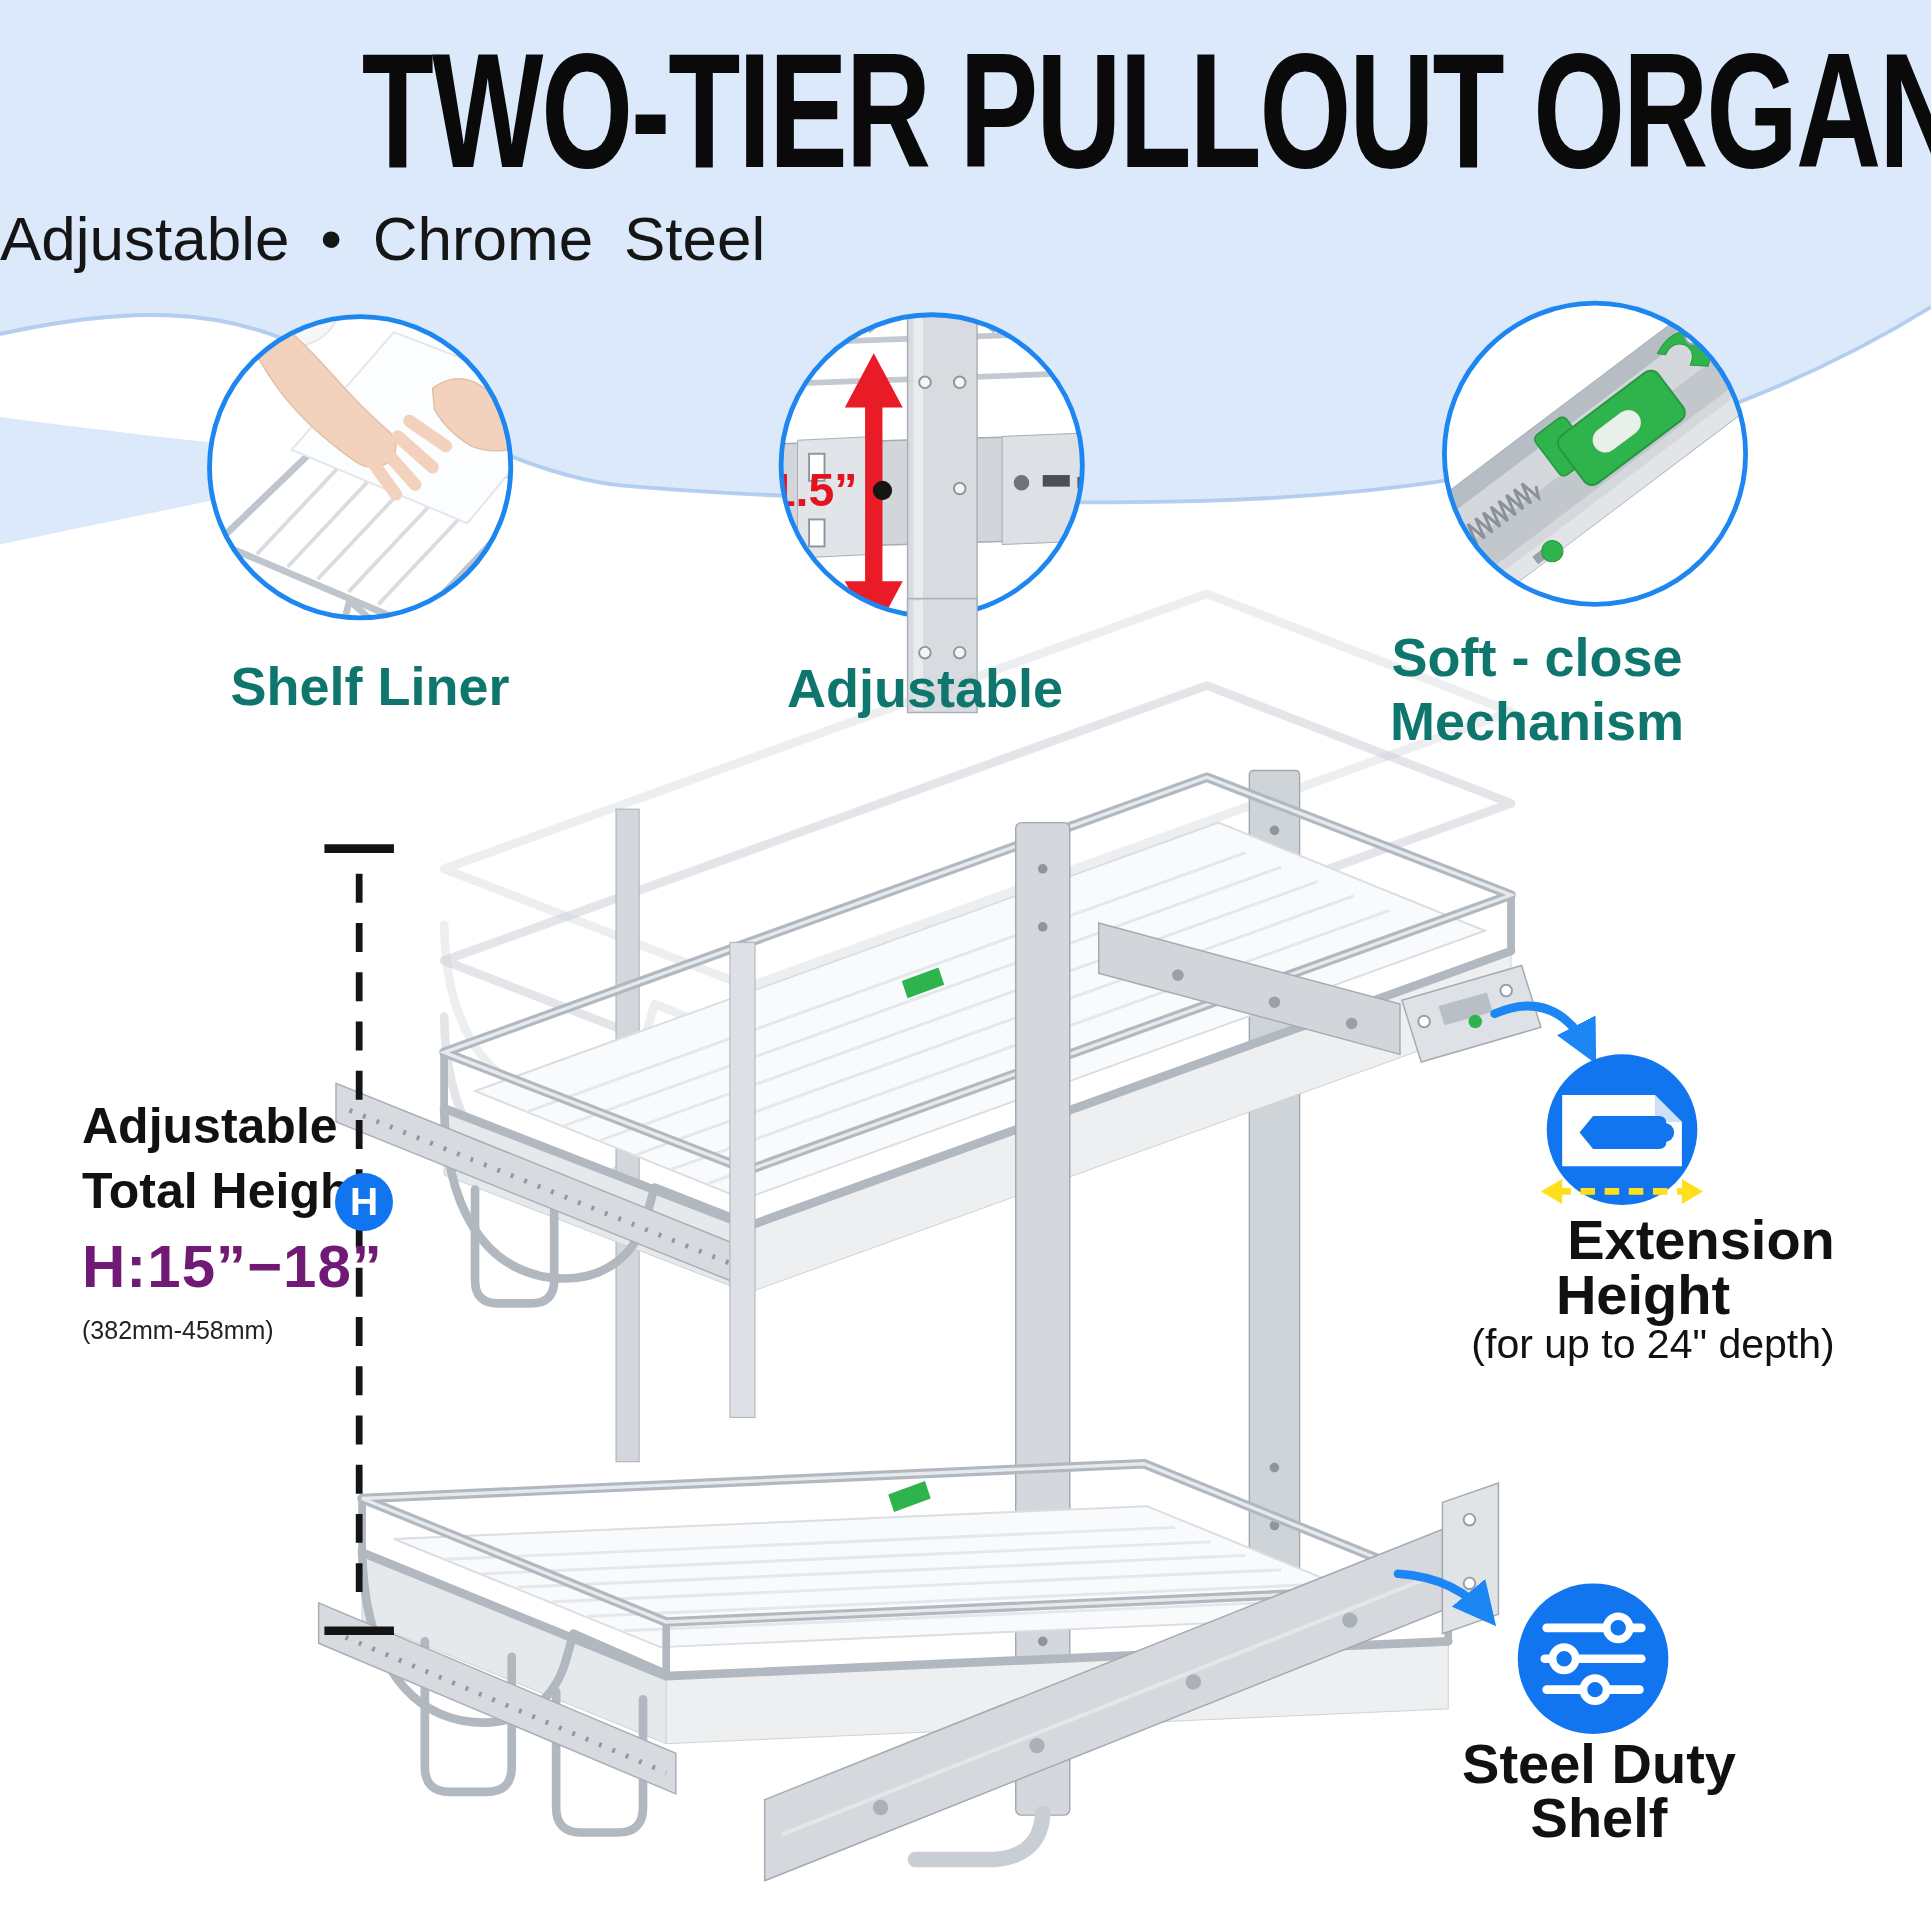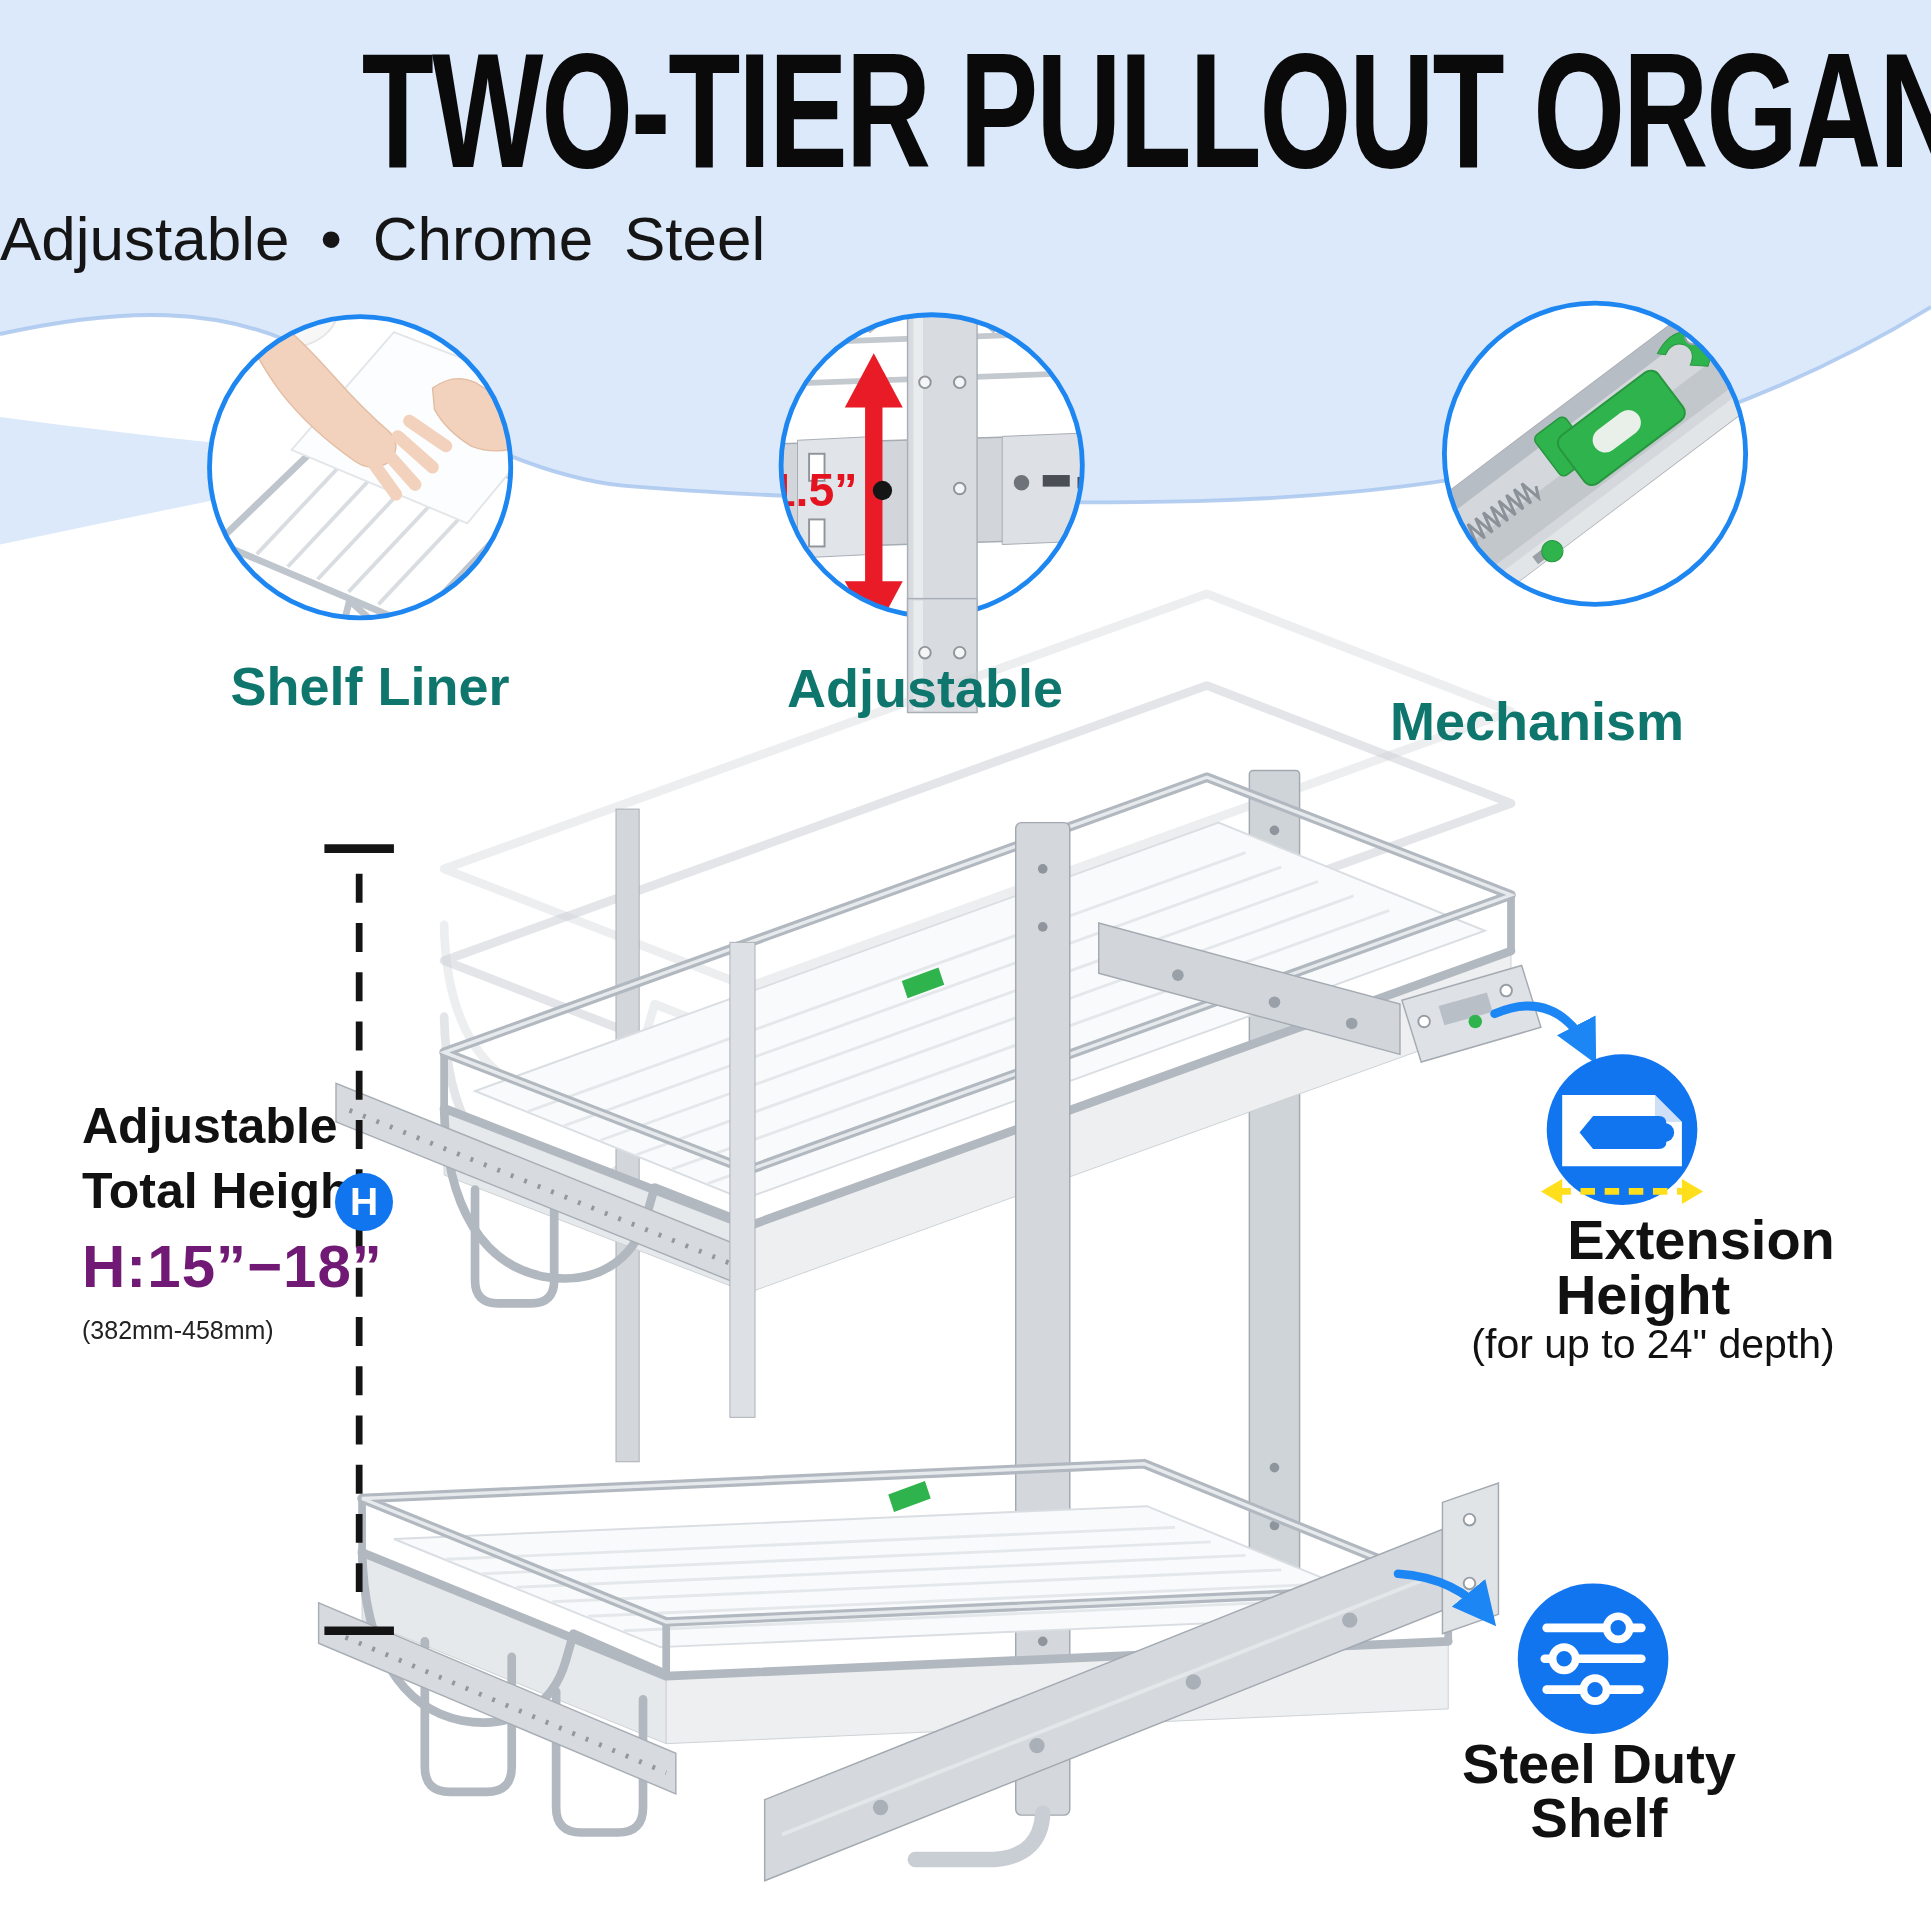--- a/index.html
+++ b/index.html
@@ -286,21 +286,21 @@
 </svg>
 
   <div class="title-wrap">
     <span class="title">TWO-TIER PULLOUT ORGANIZER</span>
   </div>
   <div class="subtitle">Adjustable • Chrome Steel</div>
 
   <div class="lbl" style="left:370px;top:655px;">Shelf Liner</div>
   <div class="lbl" style="left:925px;top:657px;">Adjustable</div>
   <div class="lbl" style="left:1537px;top:626px;">
-    <br>
+    <span>Soft - close</span><br>
     <span>Mechanism</span>
   </div>
 
   <div class="leftblk">
     <span class="l1">Adjustable</span>
     <span class="l1">Total Height</span>
     <span class="range">H:15”−18”</span>
     <span class="metric">(382mm-458mm)</span>
   </div>
   <div class="hbadge">

